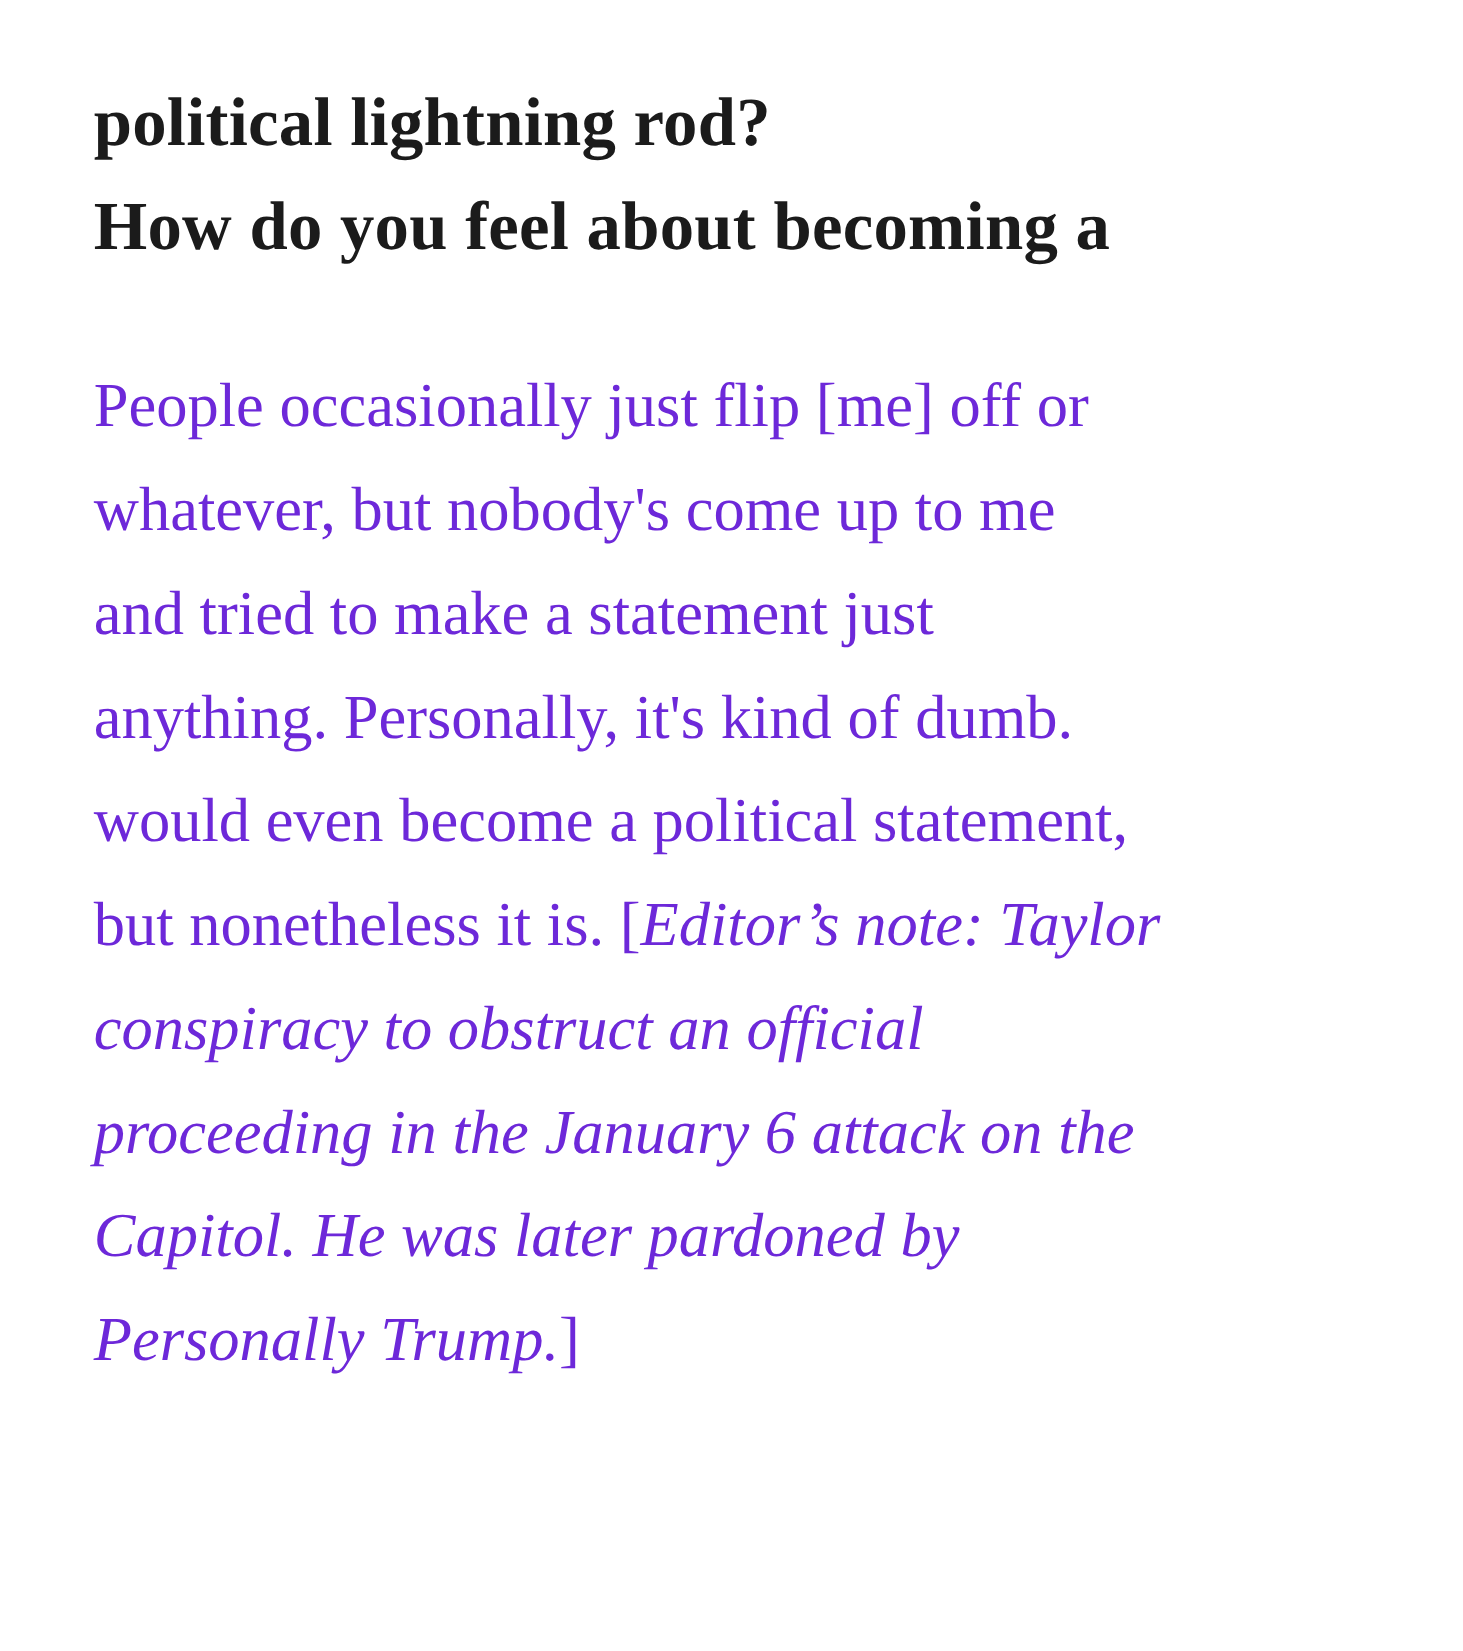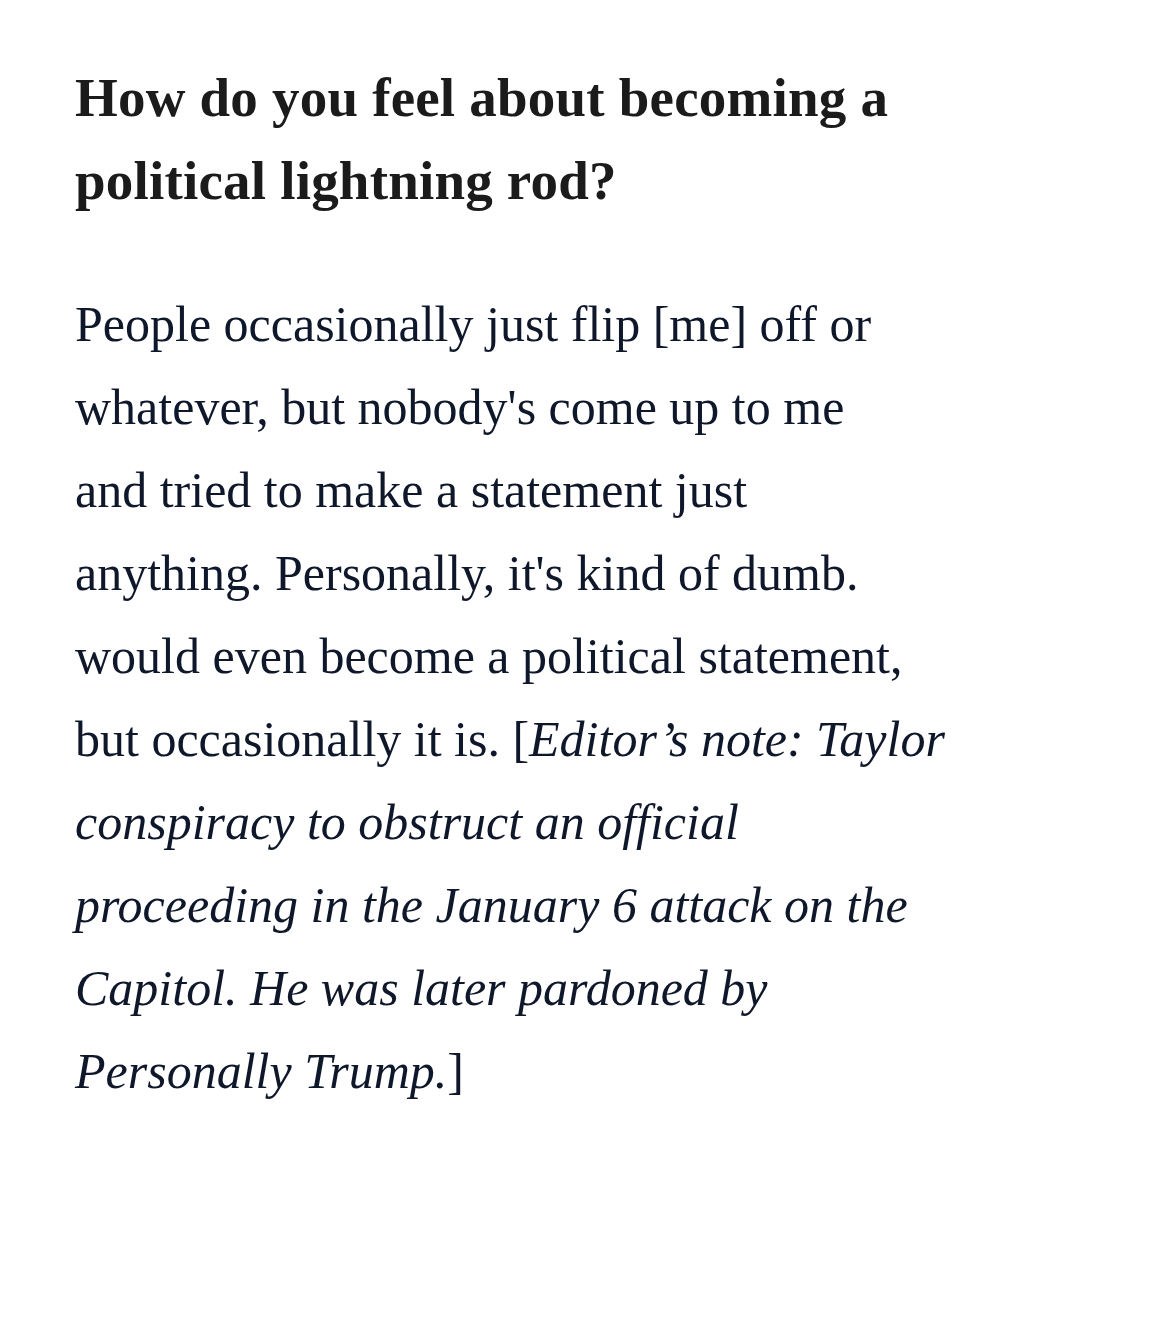--- a/index.html
+++ b/index.html
@@ -26,45 +26,45 @@
     color: #1b1b1b;
   }
   .heading-line {
     white-space: nowrap;
   }
   .answer-paragraph {
     margin-top: 61px;
     font-size: 50px;
     line-height: 83px;
     font-weight: 400;
-    color: #0f172a;
+    color: #6d28d9;
   }
   .paragraph-line {
     white-space: nowrap;
   }
   .seg-italic {
     font-style: italic;
   }
   .seg-normal {
     font-style: normal;
   }
 </style>
 </head>
 <body>
 
 <div class="article">
   <h2 class="question-heading">
+      <div class="heading-line">political lightning rod?</div>
       <div class="heading-line">How do you feel about becoming a</div>
-      <div class="heading-line">political lightning rod?</div>
     </h2>
   <div class="answer-paragraph">
       <div class="paragraph-line"><span class="seg-normal">People occasionally just flip [me] off or</span></div>
       <div class="paragraph-line"><span class="seg-normal">whatever, but nobody's come up to me</span></div>
       <div class="paragraph-line"><span class="seg-normal">and tried to make a statement just</span></div>
       <div class="paragraph-line"><span class="seg-normal">anything. Personally, it's kind of dumb.</span></div>
       <div class="paragraph-line"><span class="seg-normal">would even become a political statement,</span></div>
-      <div class="paragraph-line"><span class="seg-normal">but occasionally it is. [</span><span class="seg-italic">Editor’s note: Taylor</span></div>
+      <div class="paragraph-line"><span class="seg-normal">but nonetheless it is. [</span><span class="seg-italic">Editor’s note: Taylor</span></div>
       <div class="paragraph-line"><span class="seg-italic">conspiracy to obstruct an official</span></div>
       <div class="paragraph-line"><span class="seg-italic">proceeding in the January 6 attack on the</span></div>
       <div class="paragraph-line"><span class="seg-italic">Capitol. He was later pardoned by</span></div>
       <div class="paragraph-line"><span class="seg-italic">Personally Trump.</span><span class="seg-normal">]</span></div>
     </div>
 </div>
 
 </body></html>

